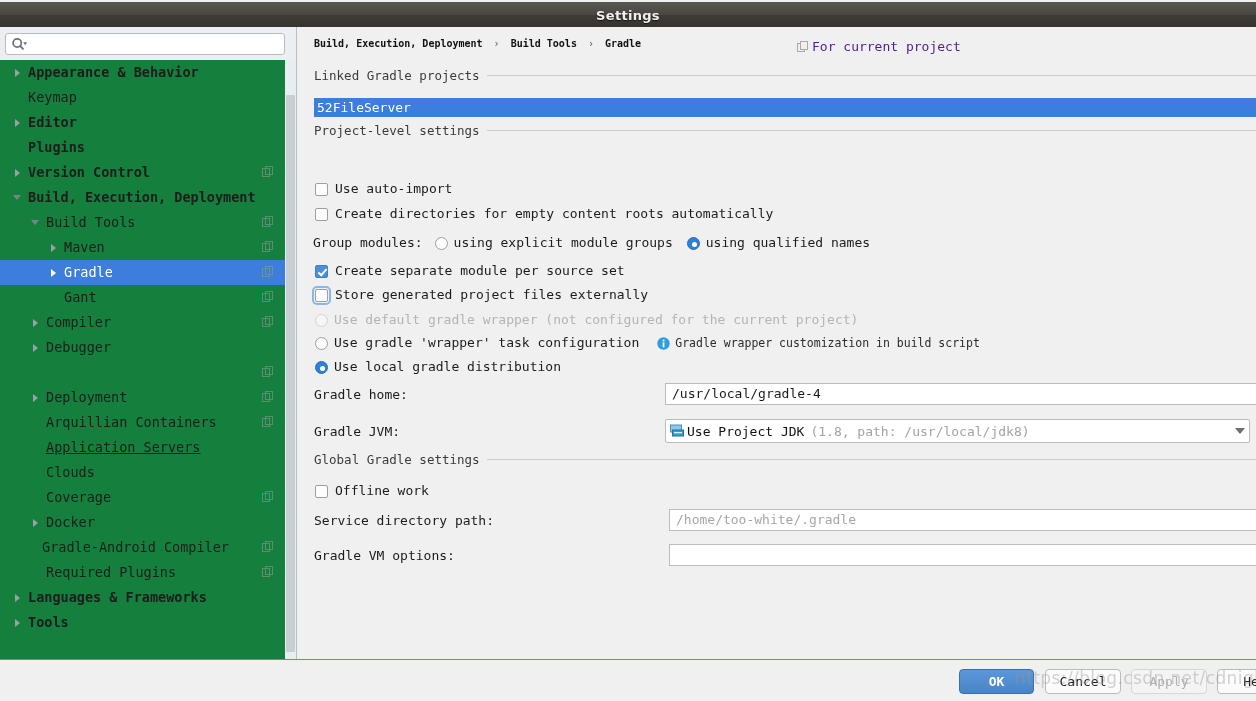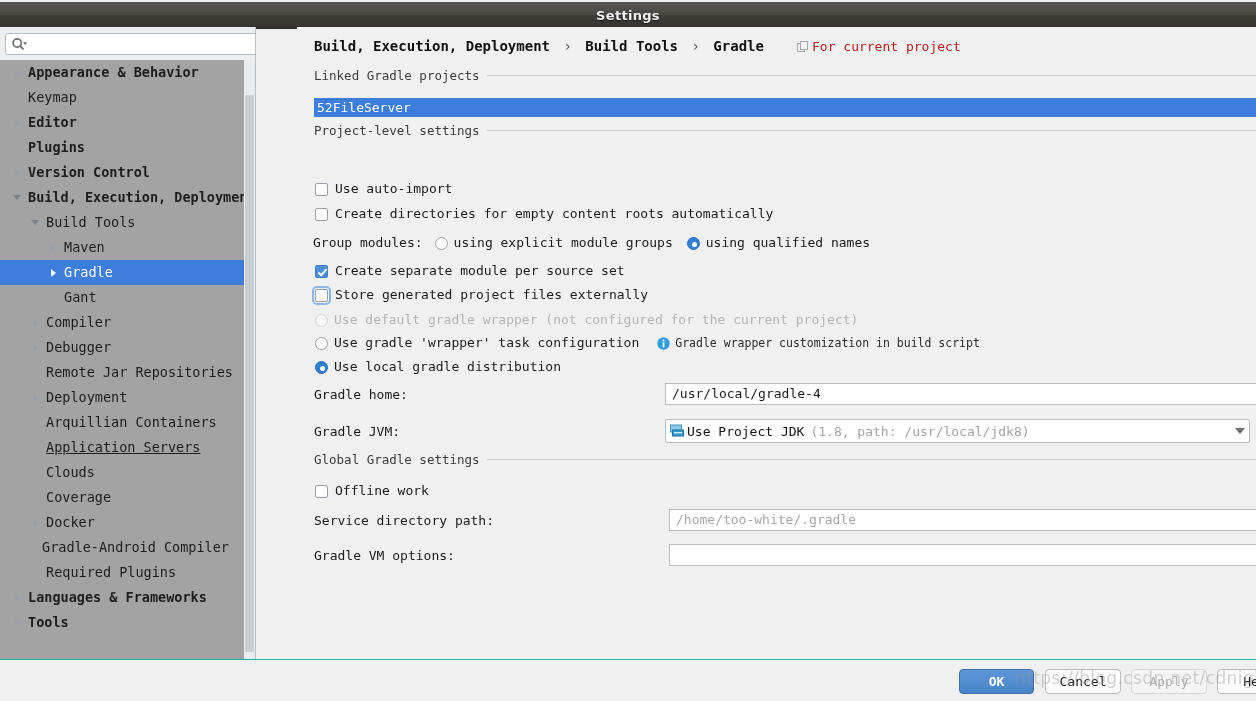--- a/index.html
+++ b/index.html
@@ -21,22 +21,22 @@
   }
   .titlebar-text {
     color: #f2f0ee; font-size: 13px; font-weight: bold;
     font-family: "DejaVu Sans", "Liberation Sans", sans-serif;
     letter-spacing: .3px;
     text-shadow: 0 1px 1px rgba(0,0,0,.65);
   }
 
   
   .sidebar {
-    position: absolute; left: 0; top: 27px; width: 256px; height: 632px;
-    background: #a3a3a3;
+    position: absolute; left: 0; top: 27px; width: 297px; height: 632px;
+    background: #15803d;
     box-sizing: border-box;
     border-right: 1px solid #b9bfc4;
     overflow: hidden;
   }
   .search-wrap {
     position: absolute; left: 0; top: 0; width: 296px; height: 33px;
     background: #eceff2;
     box-sizing: border-box;
   }
   .search-box {
@@ -98,28 +98,28 @@
     background: #c9ced3; border-radius: 1px;
   }
 
   
   .main {
     position: absolute; left: 297px; top: 27px; width: 959px; height: 632px;
     background: #f0f0f0; overflow: hidden;
   }
   .breadcrumb {
     position: absolute; left: 17px; top: 11px;
-    font-size: 14px; font-weight: bold; color: #111;
+    font-size: 10px; font-weight: bold; color: #111;
     white-space: nowrap;
     font-family: "DejaVu Sans Mono", monospace;
   }
   .crumb-sep { font-weight: normal; color: #555; padding: 0 5px; }
   .for-project {
     position: absolute; left: 500px; top: 12px;
-    font-size: 13px; color: #b91c1c; white-space: nowrap;
+    font-size: 13px; color: #4c1d95; white-space: nowrap;
     display: flex; align-items: center; gap: 3px;
     font-family: "DejaVu Sans Mono", monospace;
   }
 
   .group-title {
     position: absolute; font-size: 12.5px; color: #3b3b3b;
     background: #f0f0f0; padding-right: 7px; z-index: 2;
     white-space: nowrap;
     font-family: "DejaVu Sans Mono", monospace;
   }
@@ -331,21 +331,20 @@
             <rect x="3.5" y="0.5" width="7" height="8" fill="none" stroke="#8f959a"></rect>
           </svg>
         </div>
         <div class="tree-row">
           <span class="tree-arrow" style="left: 28px;">
             <i></i>
           </span>
           <span class="tree-label" style="left: 46px;">Debugger</span>
         </div>
         <div class="tree-row">
-          <span class="tree-label" style="left: 46px;">Remote Jar Repositories</span>
           <svg class="proj-badge" viewBox="0 0 12 12">
             <rect x="0.5" y="2.5" width="7" height="8" fill="none" stroke="#8f959a"></rect>
             <rect x="3.5" y="0.5" width="7" height="8" fill="none" stroke="#8f959a"></rect>
           </svg>
         </div>
         <div class="tree-row">
           <span class="tree-arrow" style="left: 28px;">
             <i></i>
           </span>
           <span class="tree-label" style="left: 46px;">Deployment</span>

